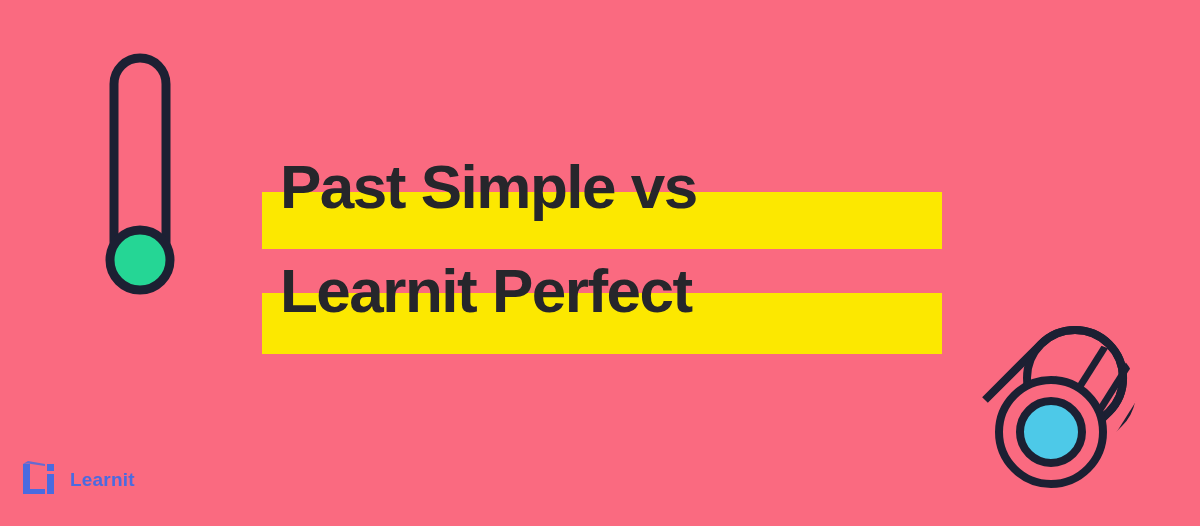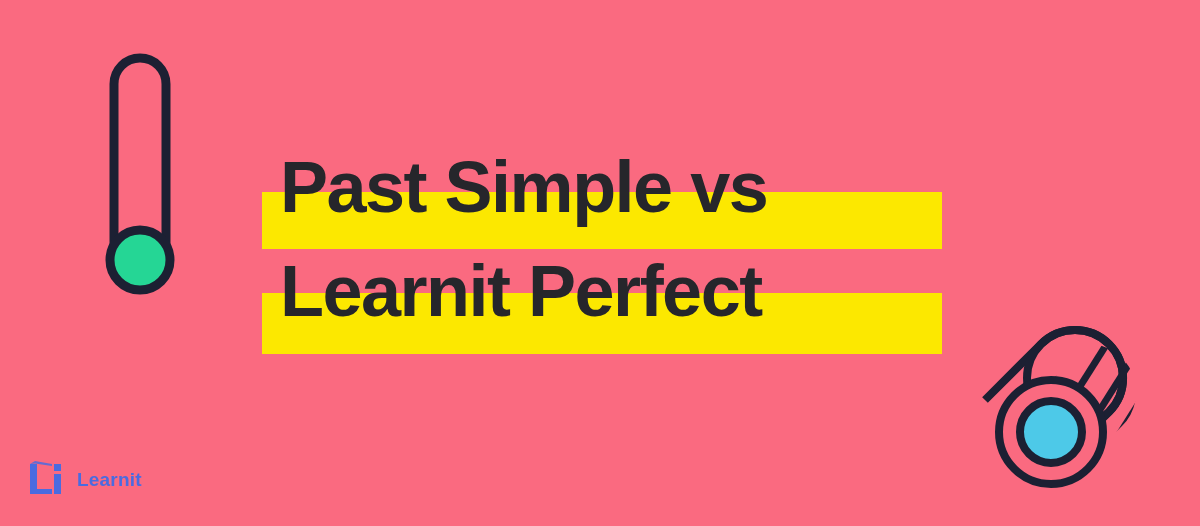--- a/index.html
+++ b/index.html
@@ -48,42 +48,42 @@
     width:680px;
     background:#fce800;
   }
   .band-1{ top:60px; height:57px; }
   .band-2{ top:57px; height:61px; }
   .title-text{
     position:absolute;
     left:18px;
     top:0;
     width:700px;
-    font-size:72px;
+    font-size:62px;
     line-height:110px;
     font-weight:700;
     letter-spacing:-1.5px;
     color:#26262b;
     white-space:nowrap;
   }
 
   
   .cylinder{
     position:absolute;
     left:996px;
     top:336px;
     width:170px;
     height:160px;
   }
   .cylinder svg{ display:block; width:170px; height:160px; overflow:visible; }
 
   
   .brand{
     position:absolute;
-    left:25px;
+    left:18px;
     top:458px;
     display:flex;
     align-items:center;
     gap:10px;
   }
   .brand-mark{ width:42px; height:42px; display:block; }
   .brand-name{
     font-size:19px;
     font-weight:700;
     color:#4a6be0;

